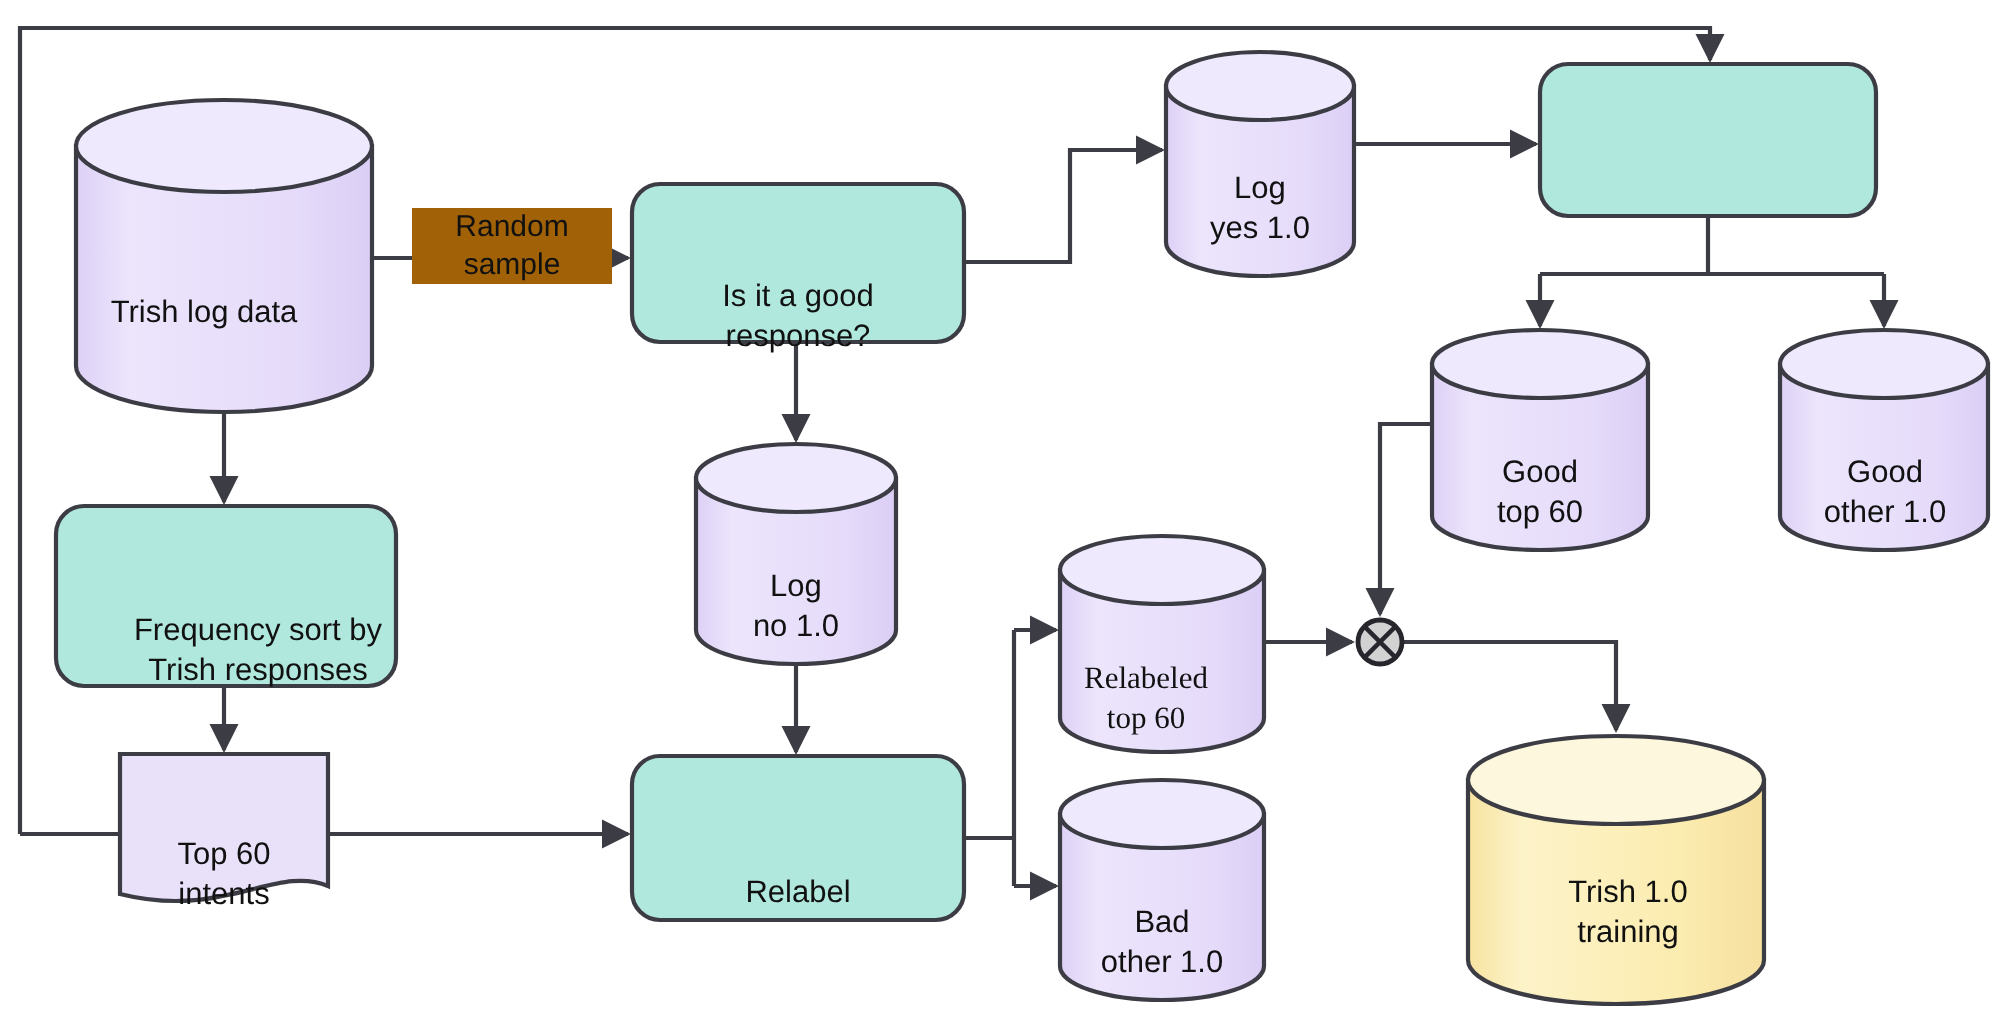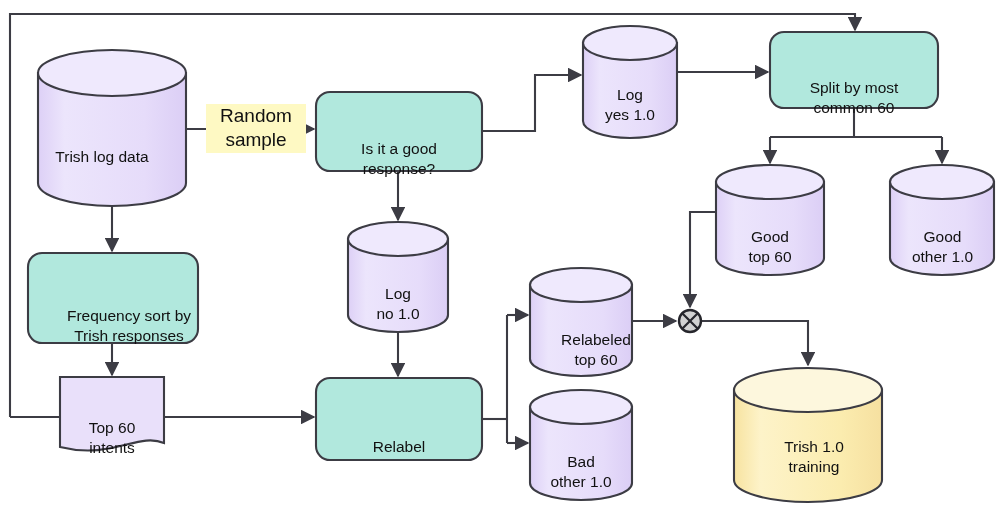--- a/index.html
+++ b/index.html
@@ -32,24 +32,24 @@
     font-size: 15.5px;
     line-height: 1.28;
     white-space: pre-line;
     pointer-events: none;
     margin-top: 28px;
   }
   .edge-label {
     position: absolute;
     text-align: center;
     color: #111111;
-    font-size: 19px;
+    font-size: 15px;
     line-height: 1.28;
     white-space: pre-line;
-    background: #fef9c3;
+    background: #a16207;
   }
 </style>
 </head>
 <body>
 
 <div id="canvas">
 
   <svg id="vectors" viewBox="0 0 1000 515" xmlns="http://www.w3.org/2000/svg">
     <defs>
       <marker id="arrow" viewBox="0 0 10 10" refX="9" refY="5" markerWidth="7" markerHeight="7" orient="auto-start-reverse">
@@ -182,35 +182,33 @@
 
   <div class="node-label" style="left:60px; top:387px; width:104px; height:46px;">Top 60
 intents</div>
 
   <div class="node-label" style="left:316px; top:106px; width:166px; height:50px;">Is it a good
 response?</div>
 
   <div class="node-label" style="left:583px; top:53px; width:94px; height:48px;">Log
 yes 1.0</div>
 
-  <div class="node-label" style="left:770px; top:45px; width:168px; height:50px;">Split by most
-common 60</div>
 
   <div class="node-label" style="left:716px; top:195px; width:108px; height:48px;">Good
 top 60</div>
 
   <div class="node-label" style="left:890px; top:195px; width:105px; height:48px;">Good
 other 1.0</div>
 
   <div class="node-label" style="left:348px; top:252px; width:100px; height:48px;">Log
 no 1.0</div>
 
   <div class="node-label" style="left:316px; top:400px; width:166px; height:38px;">Relabel</div>
 
-  <div class="node-label" style="left:543px; top:298px; width:106px; height:48px;">Relabeled
+  <div class="node-label" style="left:520px; top:298px; width:106px; height:48px;font-family:Liberation Serif, serif;">Relabeled
 top 60</div>
 
   <div class="node-label" style="left:528px; top:420px; width:106px; height:48px;">Bad
 other 1.0</div>
 
   <div class="node-label" style="left:734px; top:405px; width:160px; height:48px;">Trish 1.0
 training</div>
 
   <div class="edge-label" style="left:206px; top:104px; width:100px;">Random
 sample</div>

